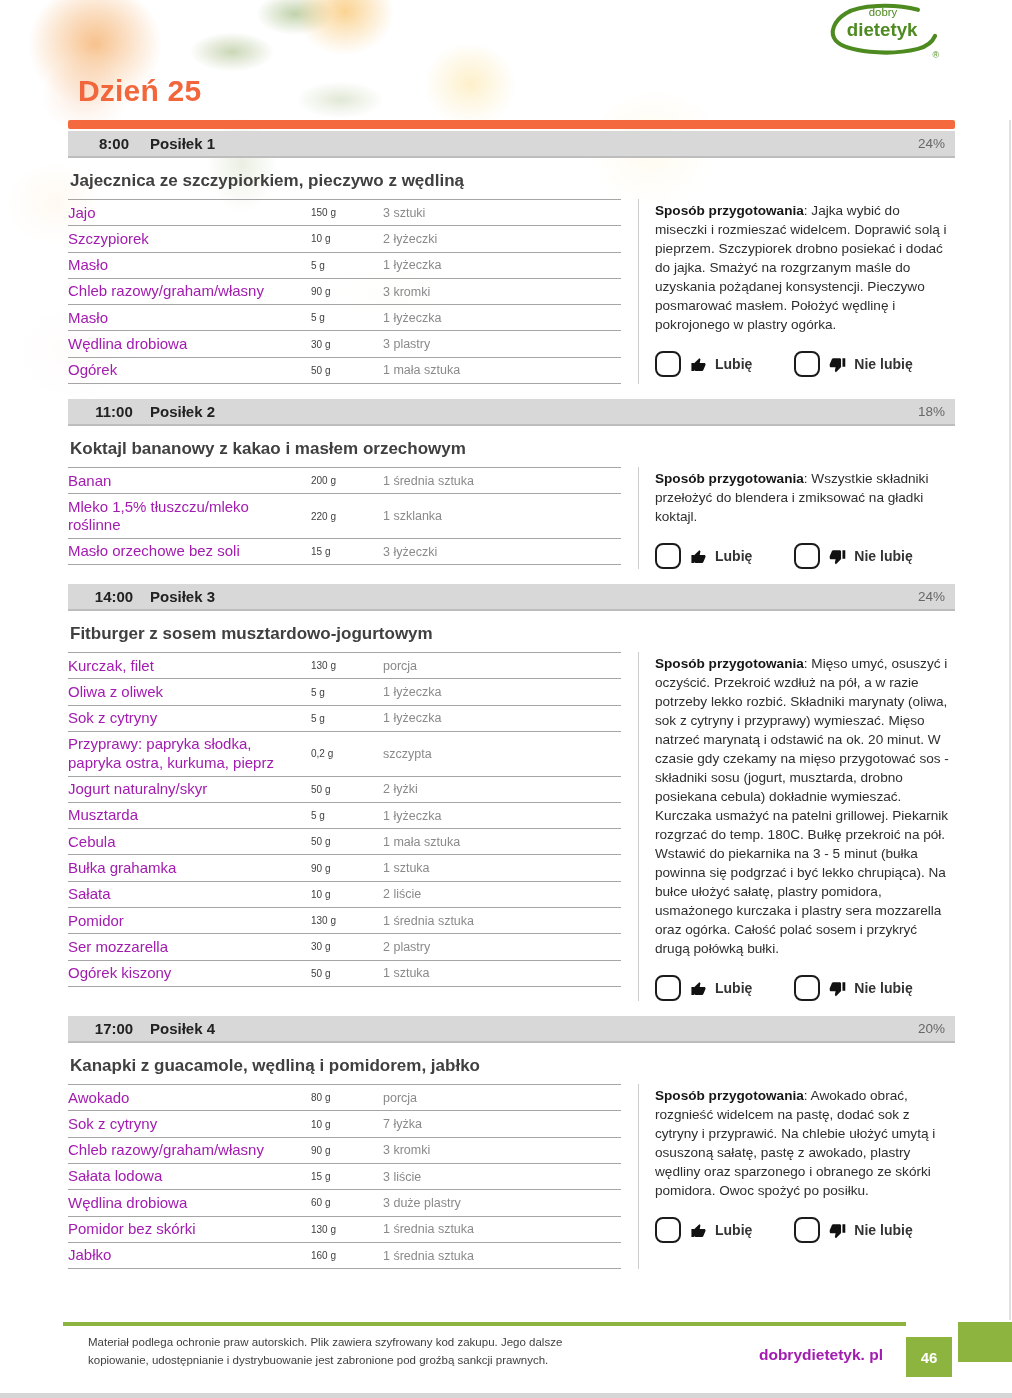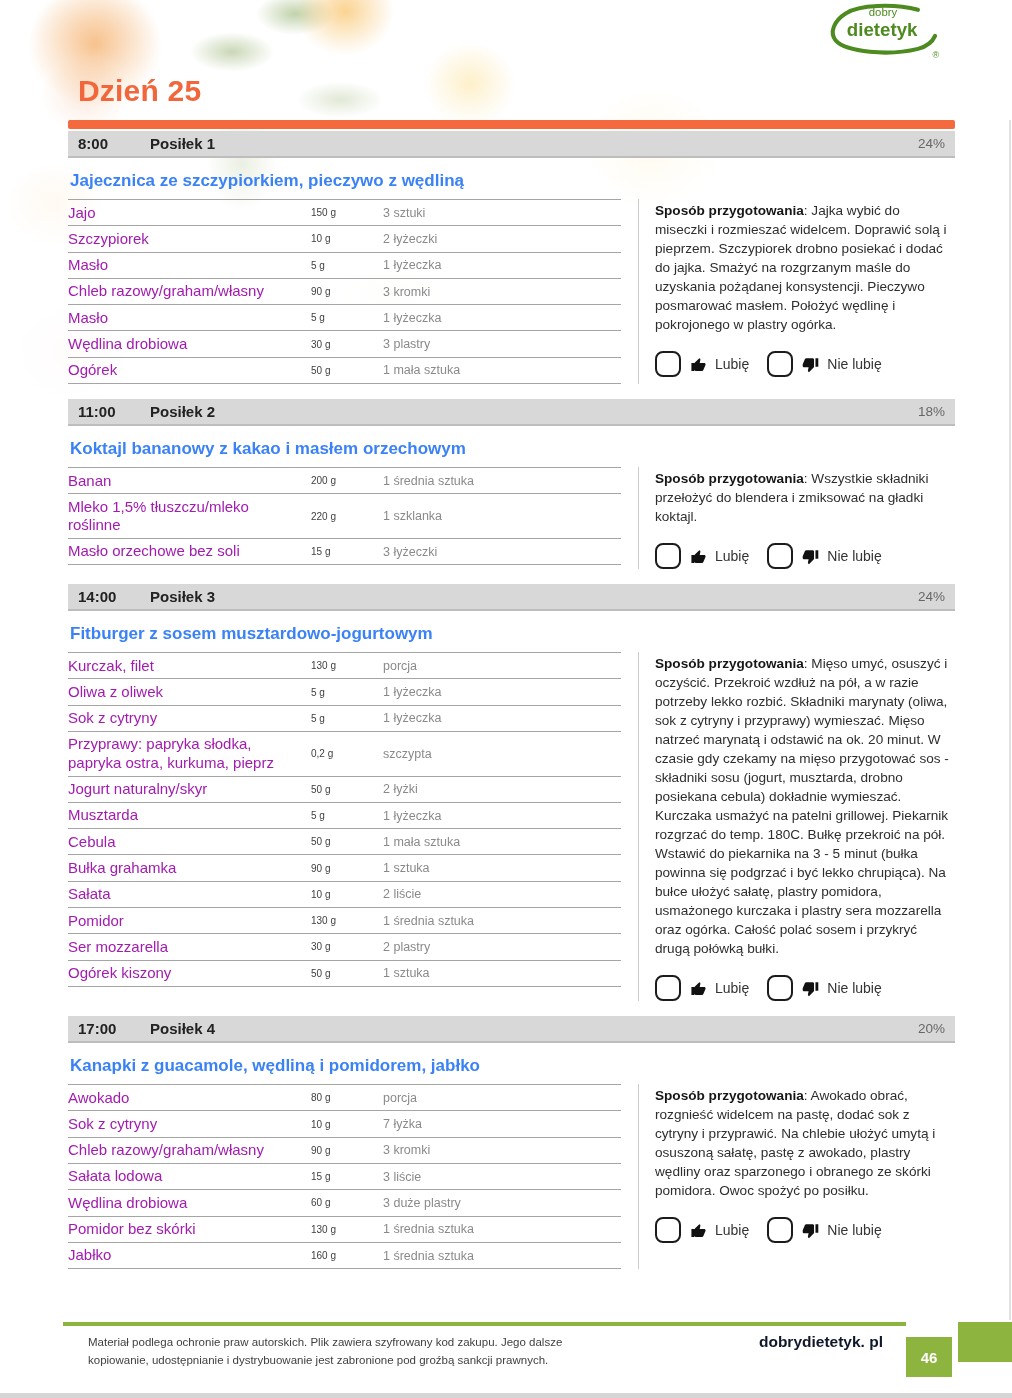--- a/index.html
+++ b/index.html
@@ -38,52 +38,52 @@
   }
   
   .content { position:relative; padding:0 57px 0 68px; }
   .accent-bar { height:9px; background:#f4693d; border-radius:2px; margin-bottom:2px; }
   .meal { margin-bottom:15px; }
   .meal-bar {
     height:27px; background:#d8d8d8; border-bottom:2px solid #bdbdbd;
     display:flex; align-items:center; padding:0 10px;
     font-size:15px; color:#222;
   }
-  .meal-time { font-weight:bold; width:72px; }
+  .meal-time { font-weight:bold; width:72px;text-align:center; }
   .meal-name { font-weight:bold; }
   .meal-percent { margin-left:auto; font-size:13.5px; color:#676767; font-weight:normal; }
-  .dish-title { margin:13px 0 8px 2px; font-size:17px; font-weight:bold; color:#3b82f6; }
+  .dish-title { margin:13px 0 8px 2px; font-size:17px; font-weight:bold; color:#404040; }
   .meal-body { display:flex; align-items:stretch; }
   .ingredients { width:553px; border-top:1px solid #a5a5a5; }
   .ing-row {
     display:flex; align-items:center; border-bottom:1px solid #a5a5a5;
     padding:3.5px 0; min-height:25px;
   }
   .ing-name { width:243px; font-size:15px; color:#a21caf; line-height:1.22; padding-right:6px; }
   .ing-amount { width:72px; font-size:10px; color:#404040; white-space:nowrap; }
   .ing-portion { flex:1; font-size:12.5px; color:#8a8a8a; }
   .vdivider { width:1px; background:#cccccc; margin:0 16px 0 17px; }
   .prep { flex:1; padding-top:2px; }
   .prep-text { font-size:13.6px; line-height:19px; color:#2e2e2e; }
   .prep-text b { color:#161616; }
-  .votes { display:flex; gap:18px; margin-top:17px; }
+  .votes { display:flex; gap:42px; margin-top:17px;font-weight:bold; }
   .vote { display:flex; align-items:center; }
   .checkbox {
     display:inline-block; width:26px; height:26px;
     border:2.5px solid #1b1b1b; border-radius:8px; background:#fff; cursor:pointer;
   }
   .thumb { width:17px; height:17px; margin-left:9px; fill:#111; }
   .vote-label { margin-left:8px; font-size:14px; color:#333; }
   
   .page-edge { position:absolute; right:1px; top:120px; height:1200px; width:2px; background:#e1e1e1; }
   
   .footer { position:absolute; left:0; top:1322px; width:100%; height:76px; }
   .footer-line { position:absolute; left:63px; top:0; width:843px; height:4px; background:#8cb43e; }
   .copyright { position:absolute; left:88px; top:11px; width:480px; font-size:11.5px; color:#3f3f3f; line-height:1.6; }
-  .site { position:absolute; right:129px; top:11px; font-size:15.5px; font-weight:bold; color:#0f172a; }
+  .site { position:absolute; right:129px; top:24px; font-size:15.5px; font-weight:bold; color:#a21caf; }
   .page-num {
     position:absolute; left:906px; top:15px; width:46px; height:40px; background:#8cb43e;
     color:#fff; font-size:15px; font-weight:bold;
     display:flex; align-items:center; justify-content:center;
   }
   .corner-box { position:absolute; left:958px; top:0; width:54px; height:40px; background:#8cb43e; }
   .bottom-strip { position:absolute; left:0; top:71px; width:100%; height:5px; background:#d6d6d6; }
 </style>
 </head>
 <body>

